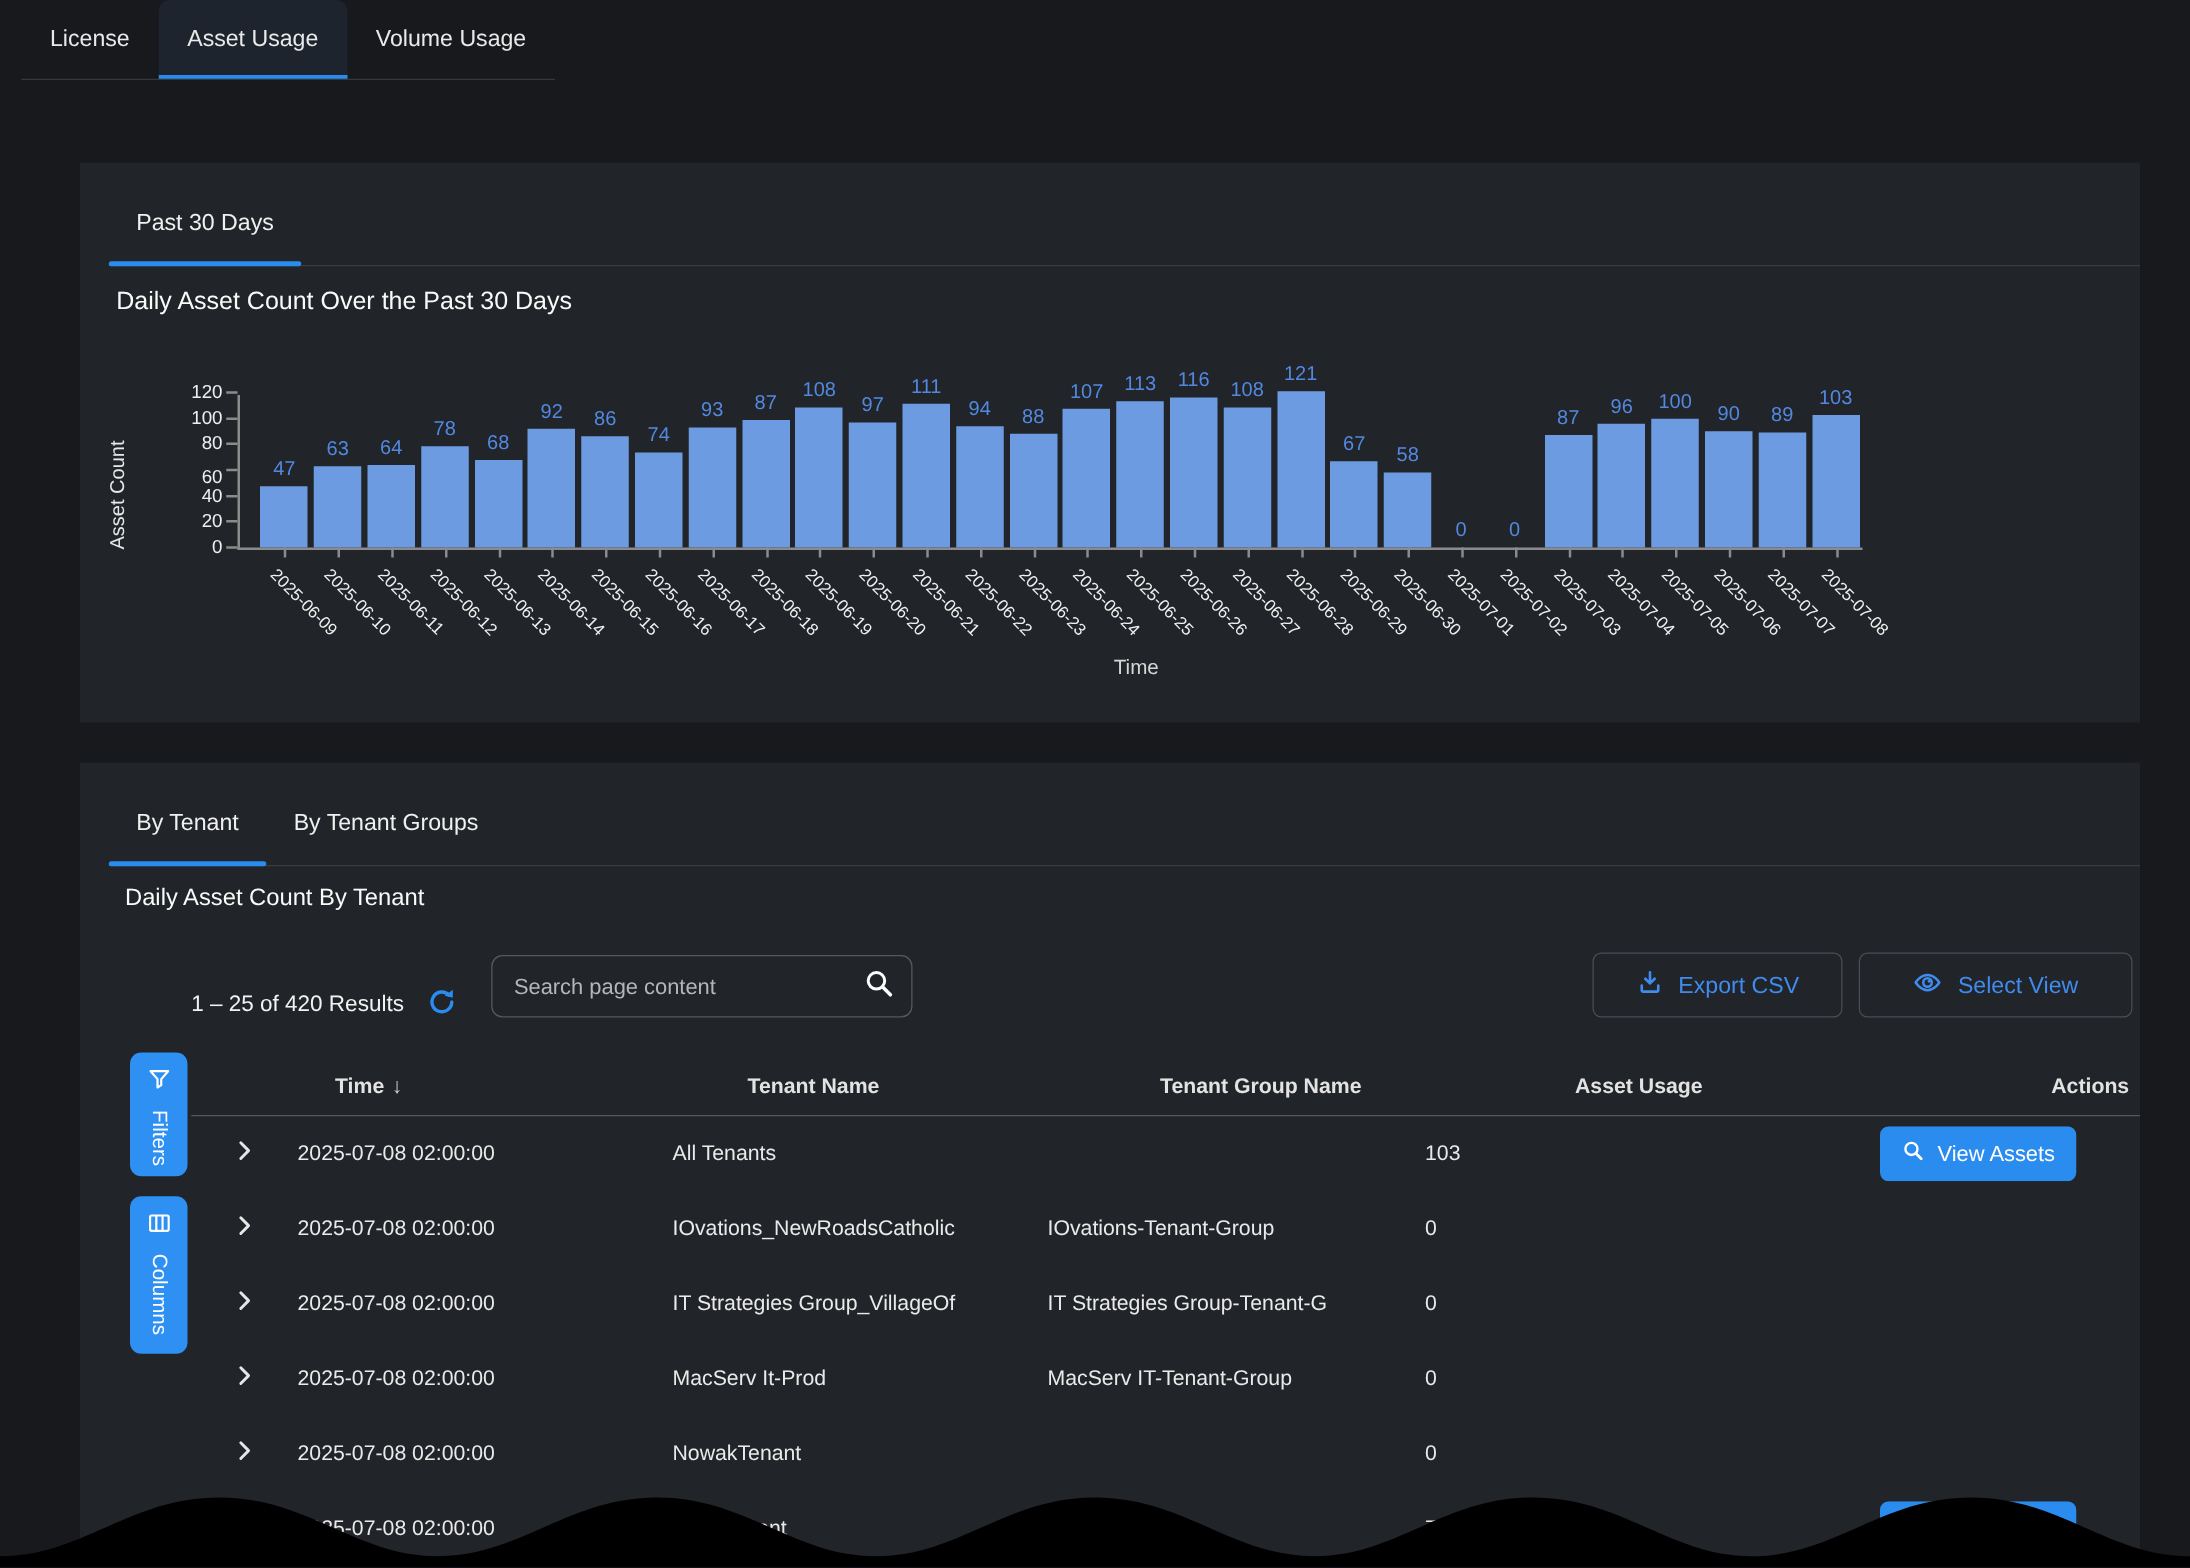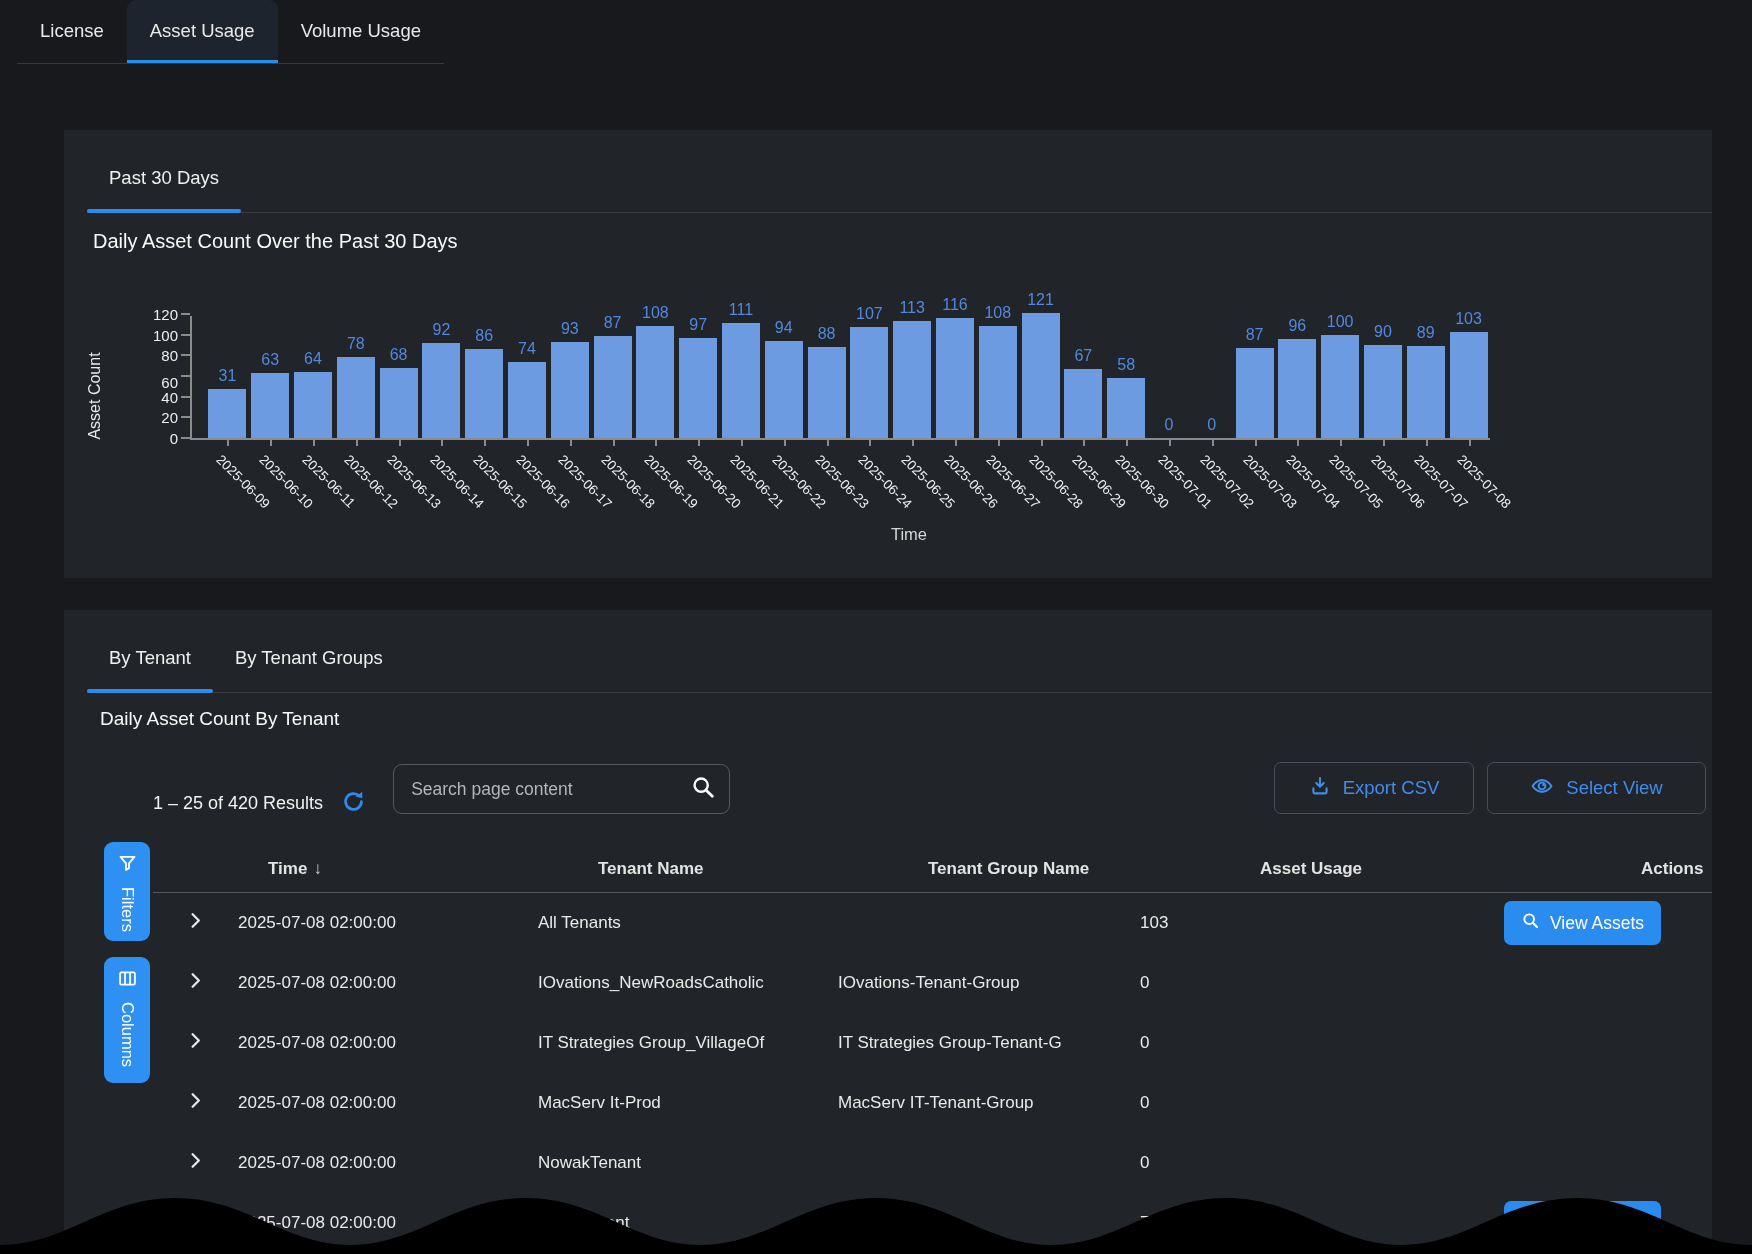--- a/index.html
+++ b/index.html
@@ -102,21 +102,21 @@
           <span class="ytick-mark" style="bottom: 61px;"></span>
           <span class="ytick-label" style="bottom: 82.6667px;">80</span>
           <span class="ytick-mark" style="bottom: 81.6667px;"></span>
           <span class="ytick-label" style="bottom: 103.333px;">100</span>
           <span class="ytick-mark" style="bottom: 102.333px;"></span>
           <span class="ytick-label" style="bottom: 124px;">120</span>
           <span class="ytick-mark" style="bottom: 123px;"></span>
         </div>
       <div id="bars-row">
           <div class="bar-slot">
-            <div class="bar-value">31</div>
+            <div class="bar-value">47</div>
             <div class="bar" style="height: 49px; background: rgb(109, 155, 226);"></div>
           </div>
           <div class="bar-slot">
             <div class="bar-value">63</div>
             <div class="bar" style="height: 65px; background: rgb(109, 155, 226);"></div>
           </div>
           <div class="bar-slot">
             <div class="bar-value">64</div>
             <div class="bar" style="height: 66px; background: rgb(109, 155, 226);"></div>
           </div>

